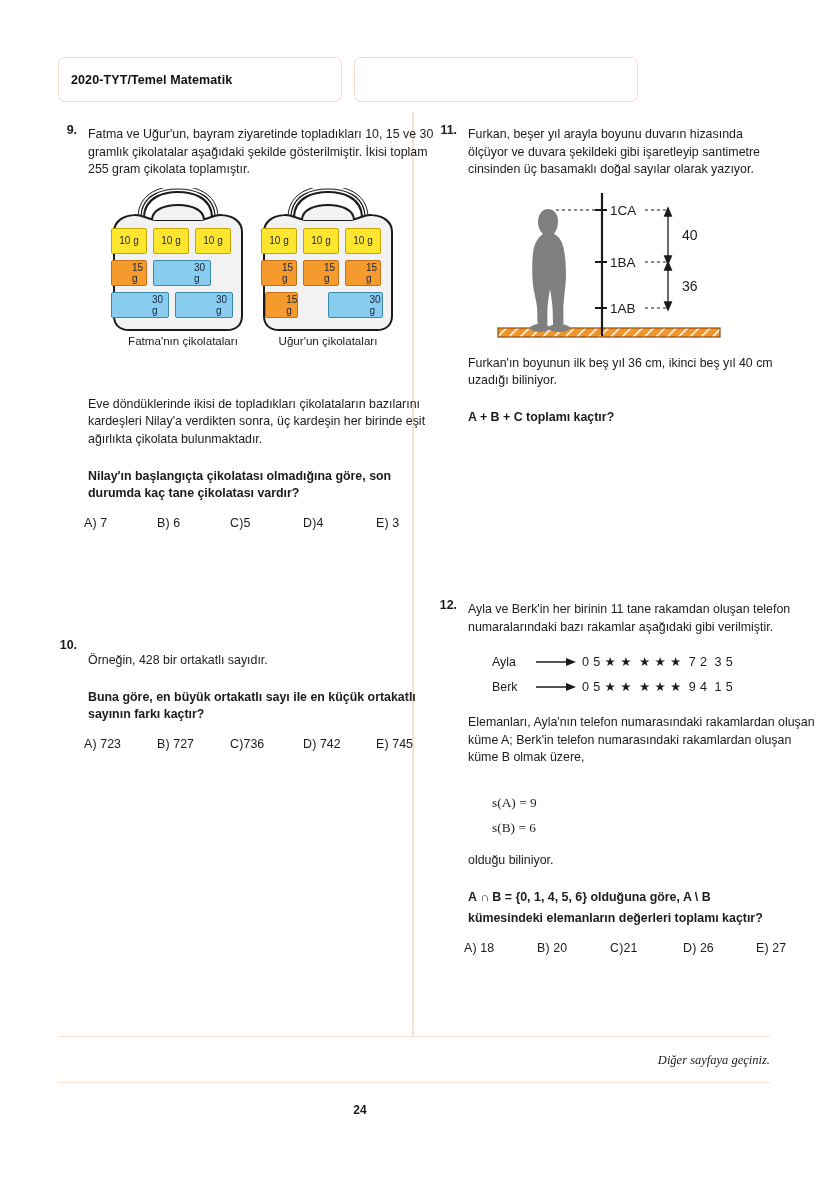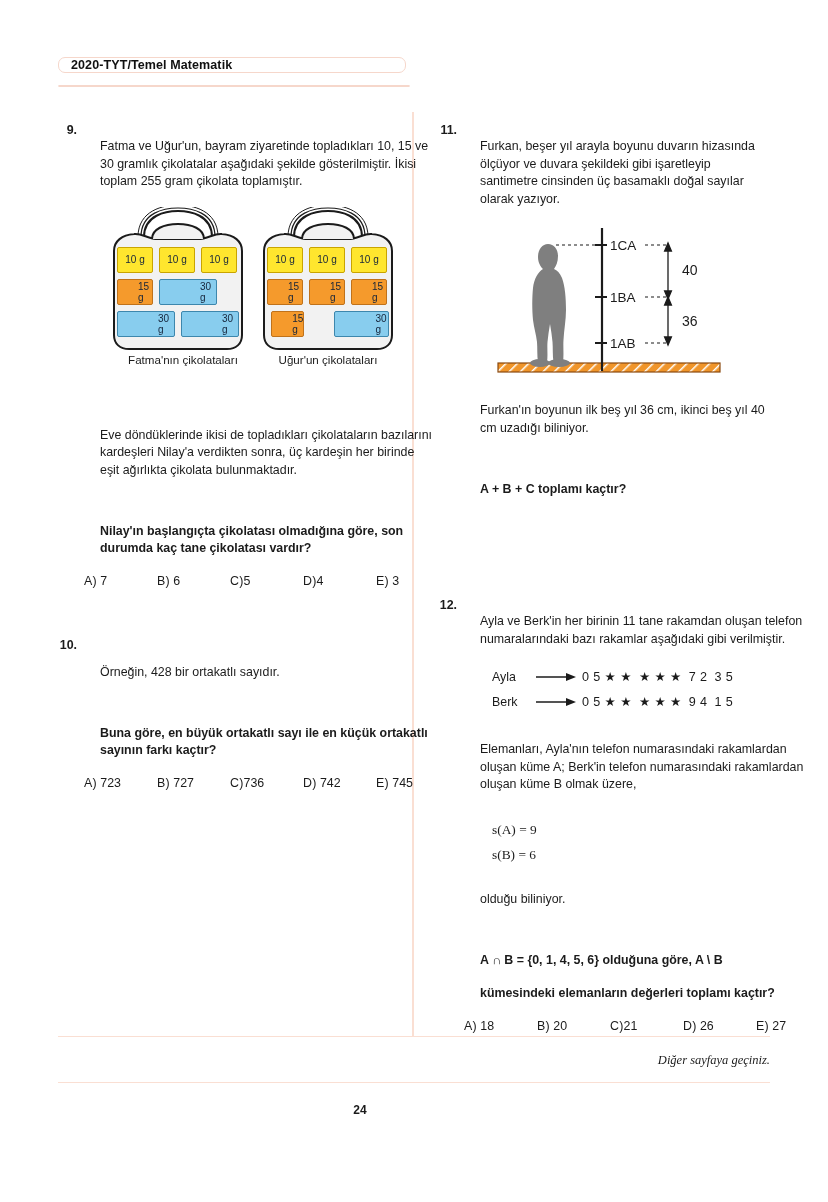--- a/index.html
+++ b/index.html
@@ -24,21 +24,20 @@
 
   
   .header-row {
     position: absolute;
     left: 58px;
     top: 57px;
     width: 580px;
     height: 45px;
     display: flex;
     gap: 12px;
-    flex-direction: column;
   }
   .header-box {
     border: 1px solid #f6d7cb;
     border-radius: 7px;
     box-sizing: border-box;
     display: flex;
     align-items: center;
   }
   .header-box.left {
     width: 348px;
@@ -118,21 +117,21 @@
     text-align: right;
     padding-right: 7px;
     box-sizing: border-box;
   }
   .q-body {
     flex: 1 1 auto;
   }
   .q-text {
     font-size: 12.4px;
     line-height: 17.6px;
-    margin: 16px;
+    margin: 4px;
   }
   .q-text.bold {
     font-weight: bold;
   }
   .gap-sm { height: 11px; }
 
   .options {
     display: flex;
     font-size: 12.4px;
     margin-top: 13px;
@@ -160,21 +159,21 @@
     position: absolute;
     top: 0;
     width: 140px;
     height: 145px;
   }
   .bag.left  { left: 0px; }
   .bag.right { left: 150px; }
   .bag svg { position: absolute; left: 0; top: 0; }
   .choc-grid {
     position: absolute;
-    left: 9px;
+    left: 3px;
     top: 40px;
     width: 122px;
     display: flex;
     flex-direction: column;
     gap: 6px;
   }
   .choc-row {
     display: flex;
     gap: 6px;
     height: 26px;

